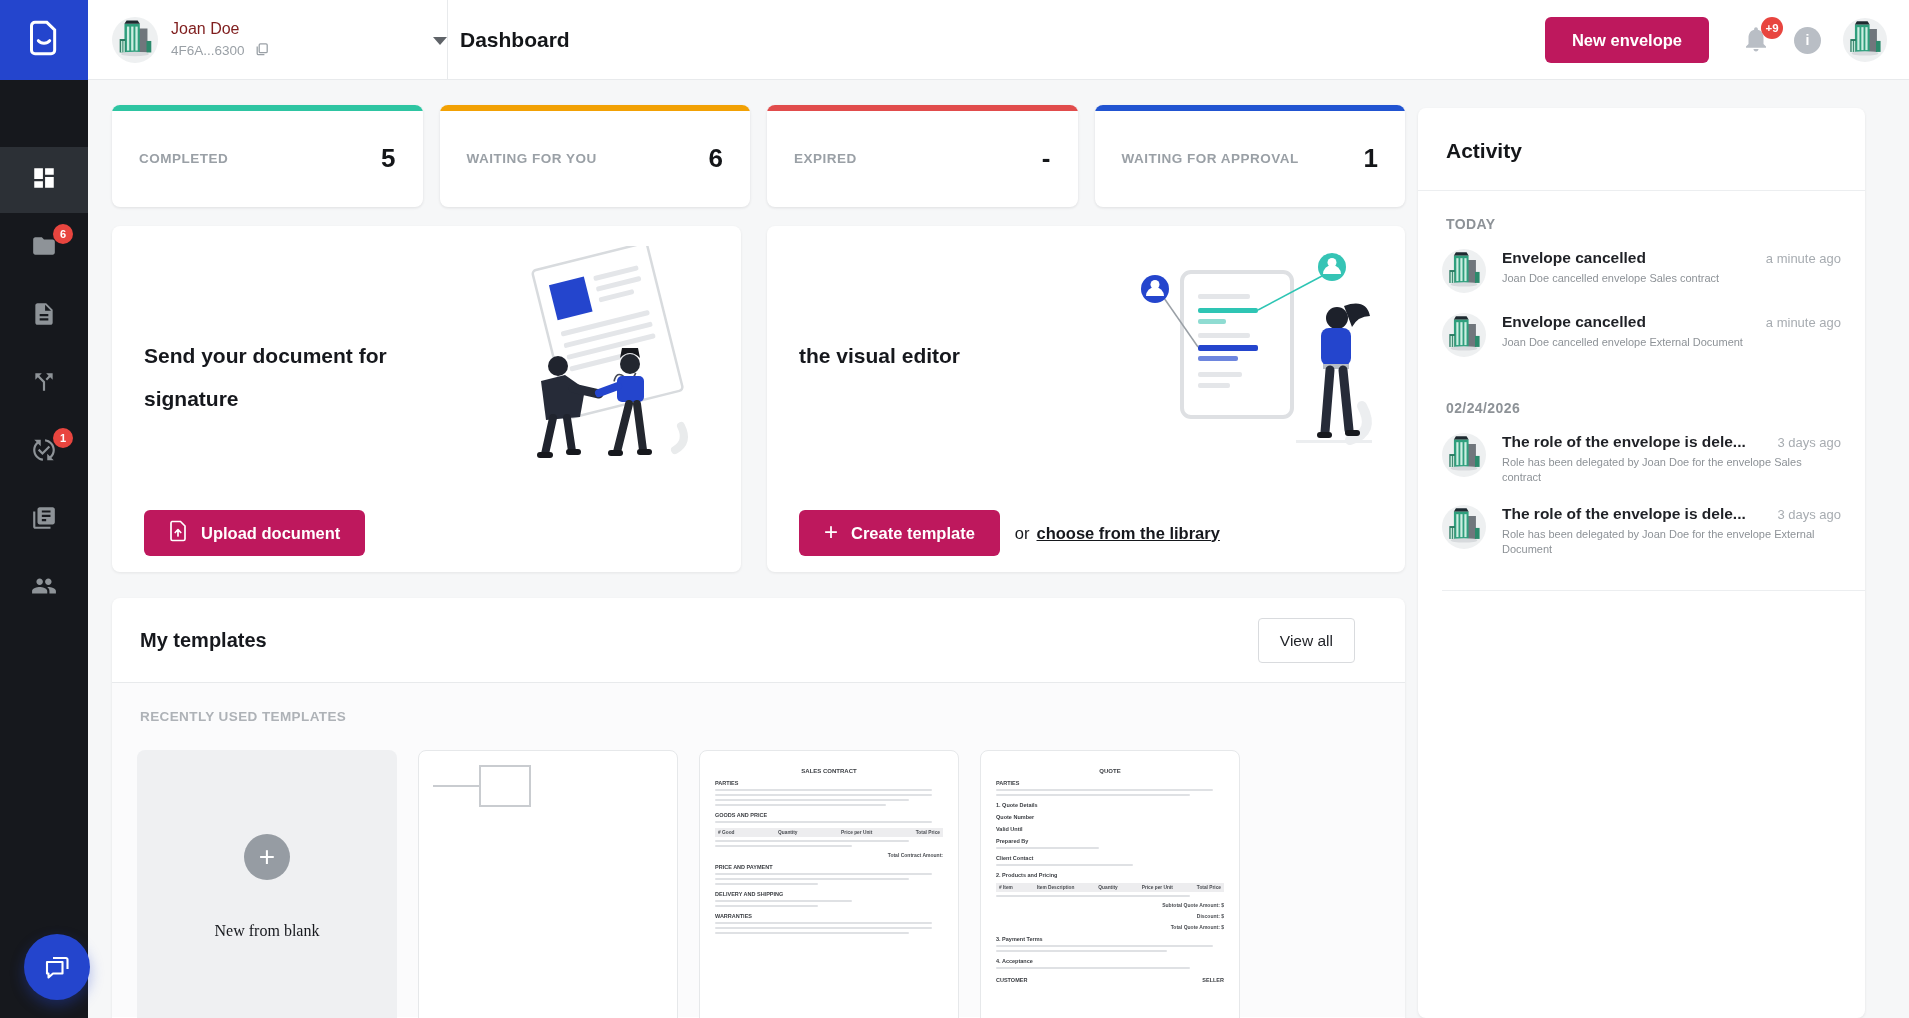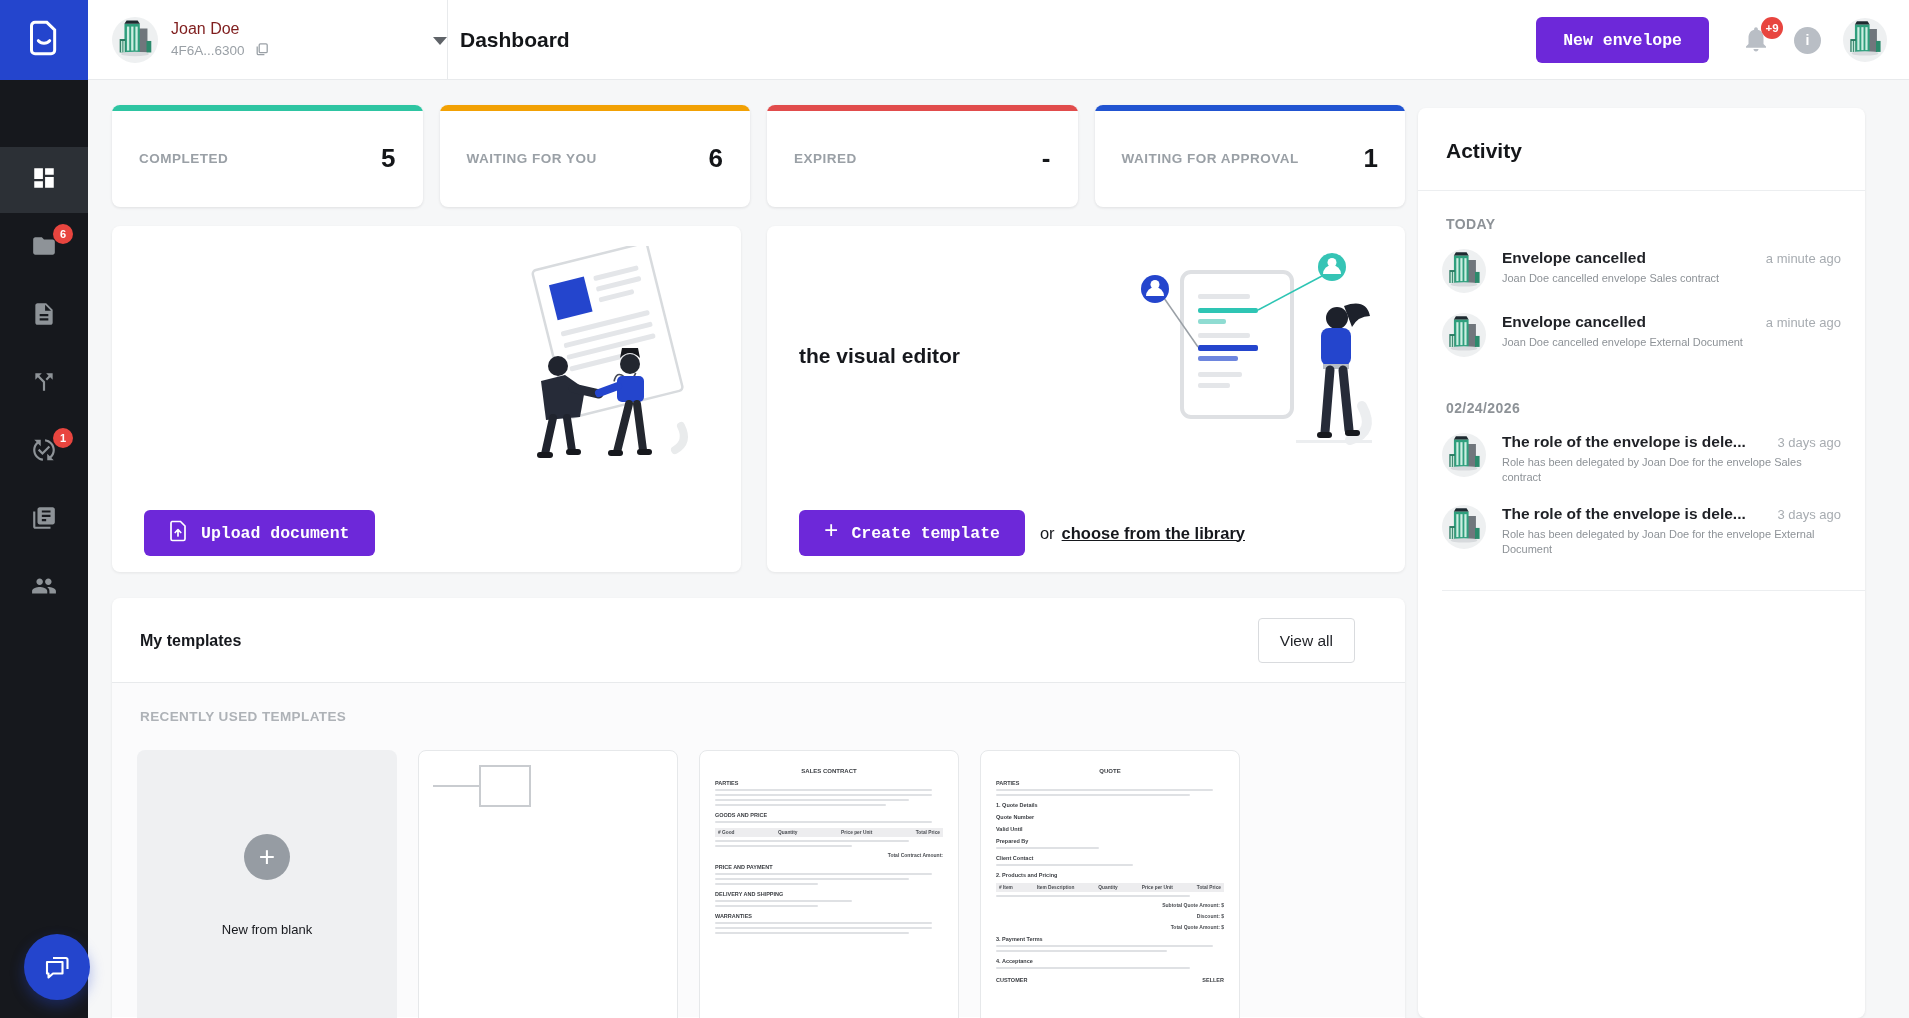--- a/index.html
+++ b/index.html
@@ -24,21 +24,21 @@
   .acct-avatar { width:46px; height:46px; flex:none; }
   .acct-text { margin-left:13px; }
   .acct-name { font-size:16px; color:#7f1d1d; }
   .acct-id-row { display:flex; align-items:center; margin-top:3px; }
   .acct-id { font-size:13.5px; color:#9aa0a6; }
   .copy-icon { margin-left:9px; cursor:pointer; }
   .acct-chevron { position:absolute; right:0; top:37px; width:0; height:0; border-left:7px solid transparent; border-right:7px solid transparent; border-top:8px solid #5f6368; }
   .header-vdivider { position:absolute; left:359px; top:0; width:1px; height:80px; background:#e8eaec; }
   .page-title { position:absolute; left:372px; top:0; line-height:80px; font-size:21px; font-weight:bold; color:#141619; }
   .header-right { position:absolute; right:22px; top:0; height:80px; display:flex; align-items:center; }
-  .btn-primary { background:#6d28d9; color:#fff; border:none; border-radius:6px; font-weight:bold; font-family:Liberation Mono, monospace; cursor:pointer; }
+  .btn-primary { background:#be185d; color:#fff; border:none; border-radius:6px; font-weight:bold; font-family:Liberation Sans, sans-serif; cursor:pointer; }
   .new-env-btn { height:46px; padding:0 27px; font-size:16.5px; }
   .bell-wrap { position:relative; width:32px; height:32px; margin-left:32px; cursor:pointer; }
   .notif-badge { position:absolute; top:-7px; right:-10px; min-width:22px; height:22px; border-radius:11px; background:#e8453f; color:#fff; font-size:11.5px; font-weight:bold; display:flex; align-items:center; justify-content:center; }
   .info-btn { width:27px; height:27px; margin-left:21px; border-radius:50%; background:#b9bec5; color:#fff; font-size:14px; font-weight:bold; display:flex; align-items:center; justify-content:center; cursor:pointer; }
   .hdr-avatar { width:44px; height:44px; margin-left:22px; cursor:pointer; }
 
   
   .stats { position:absolute; left:112px; top:105px; width:1293px; display:flex; gap:17px; z-index:1; }
   .stat-card { flex:1; height:102px; background:#fff; border-radius:8px; box-shadow:0 1px 3px rgba(20,22,26,.10); overflow:hidden; cursor:pointer; }
   .stat-bar { height:6px; }
@@ -55,29 +55,29 @@
   .card-illu { position:absolute; right:16px; top:20px; }
   .card-actions { position:absolute; left:32px; bottom:16px; display:flex; align-items:center; }
   .action-btn { height:46px; display:flex; align-items:center; gap:13px; padding:0 25px; font-size:16.5px; }
   .plus-glyph { font-size:24px; font-weight:normal; line-height:1; margin-top:-2px; }
   .or-text { font-size:16.5px; color:#16181d; margin-left:15px; }
   .lib-link { font-size:16.5px; font-weight:bold; color:#16181d; text-decoration:underline; margin-left:7px; cursor:pointer; }
 
   
   .tpl-section { position:absolute; left:112px; top:598px; width:1293px; height:420px; background:#fff; border-radius:8px 8px 0 0; box-shadow:0 1px 3px rgba(20,22,26,.08); }
   .tpl-header { position:relative; height:85px; border-bottom:1px solid #e8eaec; }
-  .tpl-title { position:absolute; left:28px; line-height:85px; font-size:16px; font-weight:bold; color:#16181d; }
+  .tpl-title { position:absolute; left:28px; line-height:85px; font-size:20px; font-weight:bold; color:#16181d; }
   .viewall-btn { position:absolute; right:50px; top:20px; height:45px; padding:0 21px; background:#fff; border:1px solid #d9dbde; border-radius:4px; font-size:15.5px; color:#1f2126; cursor:pointer; font-family:"Liberation Sans",sans-serif; }
   .tpl-body { height:334px; background:#fbfbfc; padding:26px 0 0 25px; }
   .tpl-label { font-size:13.5px; font-weight:bold; letter-spacing:.4px; color:#aeb2b7; margin-left:3px; }
   .tpl-row { display:flex; gap:21px; margin-top:26px; }
   .tpl-card { width:260px; height:290px; border-radius:8px; flex:none; cursor:pointer; }
   .tpl-blank { background:#eff0f2; }
   .plus-circle { width:46px; height:46px; border-radius:50%; background:#969ca3; color:#fff; font-size:28px; font-weight:normal; display:flex; align-items:center; justify-content:center; margin:84px auto 0; }
-  .tpl-blank-label { text-align:center; margin-top:42px; font-size:13px; color:#16181d; }
+  .tpl-blank-label { text-align:center; margin-top:42px; font-size:16px; color:#16181d;font-family:Liberation Serif, serif; }
   .tpl-doc { background:#fff; border:1px solid #e6e8ea; padding:13px 15px; overflow:hidden; }
   .mini-rect-motif { margin:14px 0 0 14px; display:flex; align-items:center; }
   .mini-hline { width:46px; height:2px; background:#c9ccd0; }
   .mini-rect { width:52px; height:42px; border:2px solid #c9ccd0; background:#fff; }
   .doc-title { text-align:center; font-size:6px; font-weight:bold; color:#3a3d42; margin:4px 0 6px; }
   .doc-sec { font-size:5.5px; font-weight:bold; color:#3a3d42; margin-top:6px; }
   .ln { height:2px; background:#dfe1e4; border-radius:1px; margin-top:3px; }
   .w95{width:95%}.w85{width:85%}.w75{width:75%}.w60{width:60%}.w45{width:45%}
   .doc-table { display:flex; justify-content:space-between; background:#ededef; padding:2px 3px; margin-top:5px; }
   .doc-table span { font-size:4.8px; font-weight:bold; color:#4a4d52; }
@@ -269,20 +269,24 @@
     <div class="stat-card">
       <div class="stat-bar bar-blue"></div>
       <div class="stat-body">
         <span class="stat-label">WAITING FOR APPROVAL</span>
         <span class="stat-value">1</span>
       </div>
     </div>
   </div>
 
   <section class="action-card" id="card-send">
+    <div class="card-title">
+      <div>Send your document for</div>
+      <div>signature</div>
+    </div>
     <span class="card-illu">
       <svg width="280" height="230" viewBox="0 0 280 230">
         <g transform="rotate(-14 165 90)">
           <rect x="105" y="8" width="118" height="152" rx="4" fill="#fff" stroke="#d8dbde" stroke-width="2.5"></rect>
           <rect x="118" y="26" width="36" height="36" fill="#2445cd"></rect>
           <g fill="#e4e6e9">
             <rect x="163" y="28" width="46" height="5" rx="2"></rect>
             <rect x="163" y="39" width="46" height="5" rx="2"></rect>
             <rect x="163" y="50" width="36" height="5" rx="2"></rect>
             <rect x="118" y="74" width="91" height="5" rx="2"></rect>

